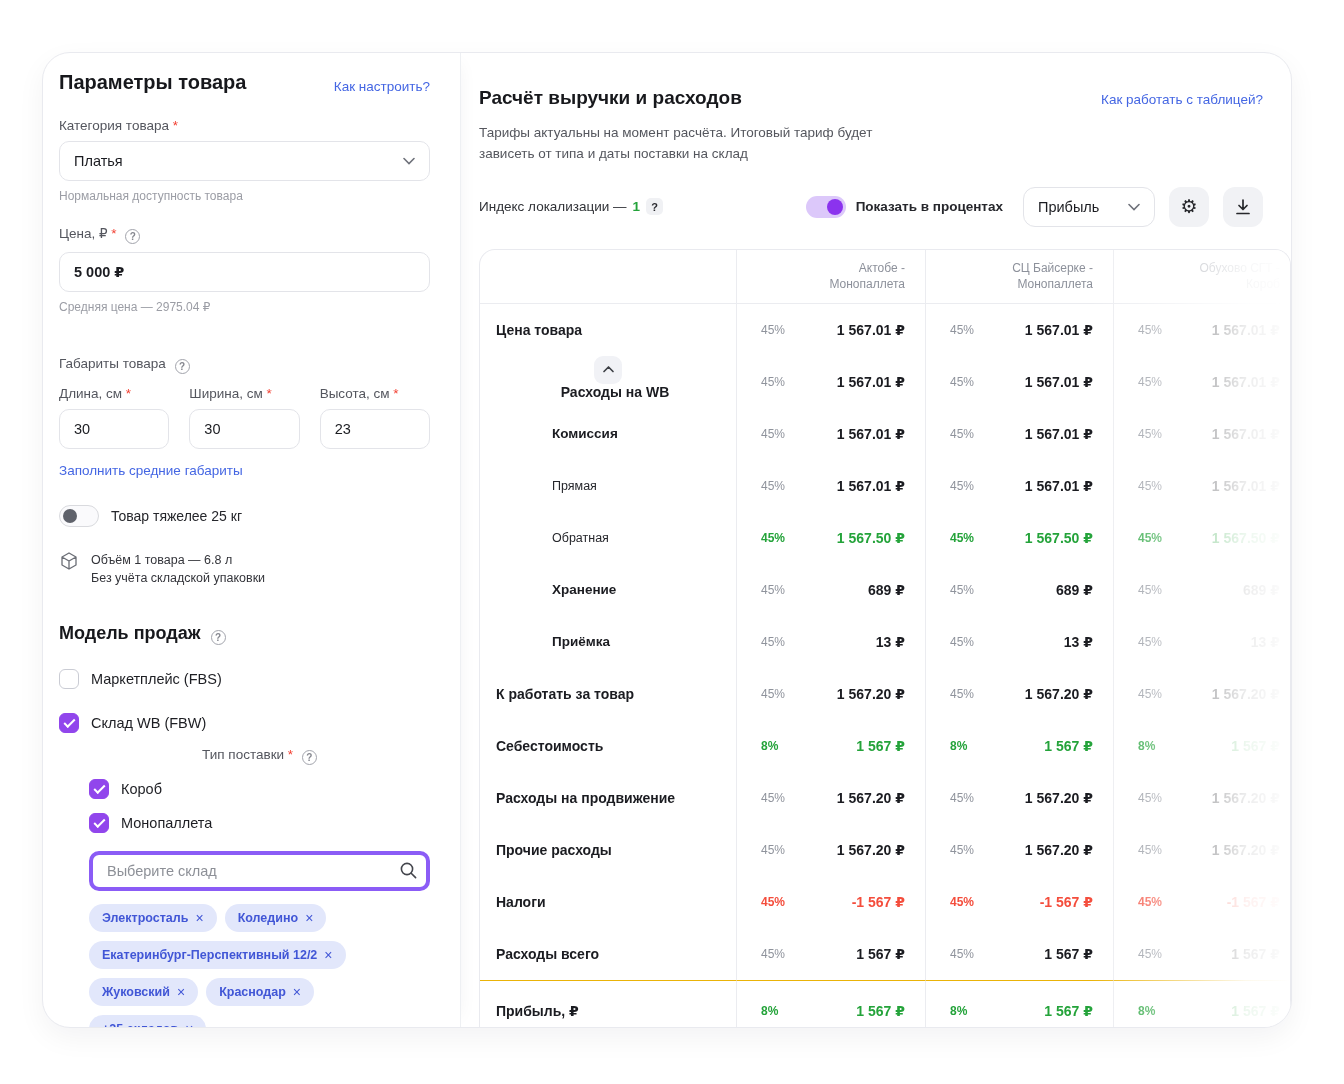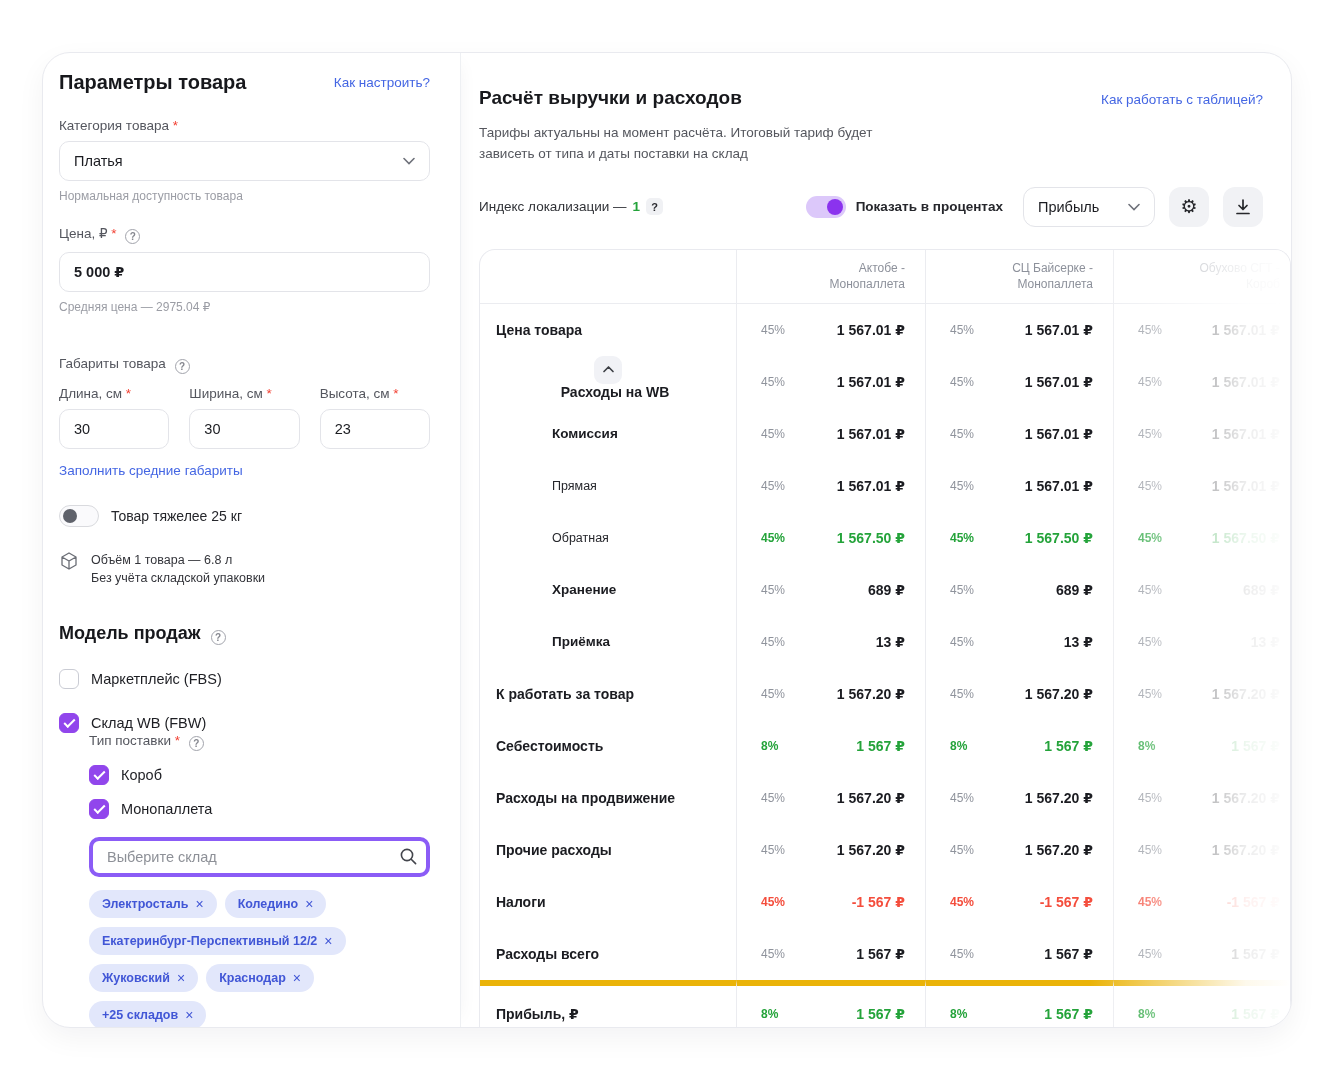--- a/index.html
+++ b/index.html
@@ -6,21 +6,21 @@
   html,body { width:1344px; height:1084px; background:#ffffff; overflow:hidden;
     font-family:"Liberation Sans","DejaVu Sans",sans-serif; color:#1b1c21; }
 
   .card { position:absolute; left:42px; top:52px; width:1250px; height:976px;
     background:#fff; border:1px solid #e9eaef; border-radius:28px;
     box-shadow:0 10px 28px rgba(25,28,40,.05); display:flex; overflow:hidden; }
 
   
   .left-panel { width:418px; flex:none; padding:18px 30px 0 16px;
     border-right:1px solid #eef0f3; box-shadow:10px 0 18px -12px rgba(30,30,50,.06); overflow:hidden; }
-  .lp-head { display:flex; align-items:center; justify-content:space-between; margin-bottom:24px; }
+  .lp-head { display:flex; align-items:flex-end; justify-content:space-between; margin-bottom:24px; }
   .lp-title { font-size:20px; font-weight:700; color:#17181c; }
   a.link { color:#4466e3; text-decoration:none; font-size:13.5px; cursor:pointer; }
   .small-link { font-size:12.5px; }
   .field-label { font-size:13.5px; color:#54565e; margin-bottom:8px; }
   .req { color:#f23e30; }
   .q-circle { display:inline-flex; align-items:center; justify-content:center;
     width:15px; height:15px; border:1.2px solid #a2a4ac; border-radius:50%;
     font-size:10px; color:#85878f; margin-left:5px; vertical-align:-2px; font-weight:700; }
   .input, .select-box { width:100%; height:40px; border:1px solid #e3e4e9; border-radius:10px;
     background:#fff; font-size:14.5px; color:#1b1c21; padding:0 14px; font-weight:700;
@@ -40,21 +40,21 @@
   .volume-row { display:flex; gap:12px; margin-top:24px; align-items:flex-start; }
   .volume-text { font-size:12.5px; color:#33343a; line-height:1.45; }
   .section-title { font-size:18px; font-weight:700; color:#17181c; margin-top:36px; }
   .cb-row { display:flex; align-items:center; gap:12px; margin-top:24px; cursor:pointer; }
   .cb { width:20px; height:20px; border:1.5px solid #caccd4; border-radius:6px; background:#fff; flex:none; position:relative; }
   .cb.on { background:#9146ec; border-color:#9146ec; }
   .cb.on::after { content:""; position:absolute; left:4px; top:5px; width:9px; height:4px;
     border-left:2px solid #fff; border-bottom:2px solid #fff; transform:rotate(-45deg); }
   .cb-label { font-size:14.5px; color:#1d1e23; }
   .nested { margin-left:30px; }
-  .nested .field-label { margin-bottom:0; }
+  .nested .field-label { margin-top:14px; margin-bottom:0;text-align:center; }
   .nested .cb-row { margin-top:14px; }
   .search-box { position:relative; margin-top:18px; }
   .search-box input { width:100%; height:40px; border:4px solid #8b5cf6; border-radius:10px;
     padding:0 56px 0 14px; font-size:14.5px; color:#1b1c21; font-family:inherit; outline:none; }
   .search-box input::placeholder { color:#8d9097; }
   .search-box .icon-search { position:absolute; right:12px; top:10px; }
   .tags { display:flex; flex-wrap:wrap; gap:9px 8px; margin-top:13px; }
   .tag { display:inline-flex; align-items:center; gap:7px; background:#e2e7fb; color:#4156d6;
     font-size:12.5px; font-weight:700; border-radius:15px; padding:7px 13px; cursor:pointer; white-space:nowrap; }
   .tag .x { font-size:14px; font-weight:400; cursor:pointer; line-height:1; }
@@ -95,21 +95,21 @@
   .collapse-btn { width:28px; height:28px; border:none; border-radius:9px; background:#f1f2f6;
     margin-right:14px; display:flex; align-items:center; justify-content:center; cursor:pointer; flex:none; }
   .vcell { height:52px; border-left:1px solid #ebecf0; display:flex; align-items:center;
     justify-content:space-between; padding:0 20px 0 24px; }
   .pct { font-size:12px; color:#8f939c; }
   .val { font-size:14px; font-weight:700; color:#1b1c21; white-space:nowrap; }
   .tone-green .pct, .tone-green .val { color:#24a33a; }
   .tone-green .pct { font-weight:700; }
   .tone-red .pct, .tone-red .val { color:#f44d3c; }
   .tone-red .pct { font-weight:700; }
-  .row-total { border-top:6px solid #eab308; height:62px;align-items:center; }
+  .row-total { border-top:1px solid #eab308; height:62px;align-items:center; }
   .fade { position:absolute; top:0; right:0; bottom:0; width:200px; z-index:2; pointer-events:none;
     background:linear-gradient(to right, rgba(255,255,255,0), rgba(255,255,255,.92) 78%, #fff 100%); }
 
   svg { display:block; }
 </style>
 </head>
 <body>
 
 <div class="card">
 

